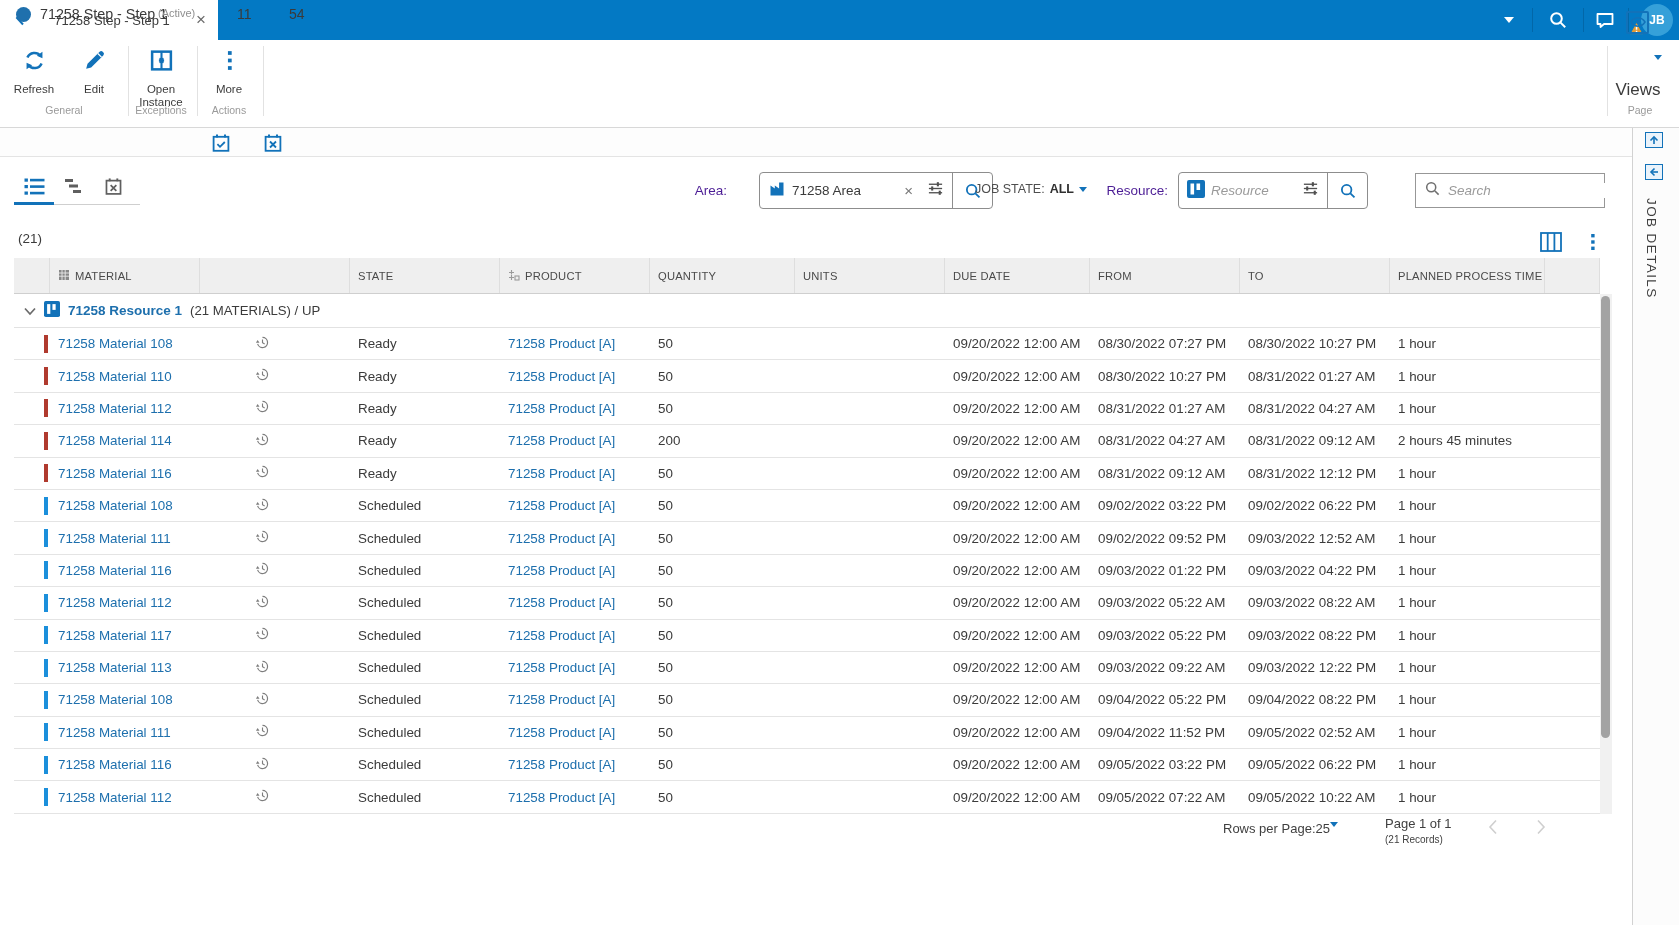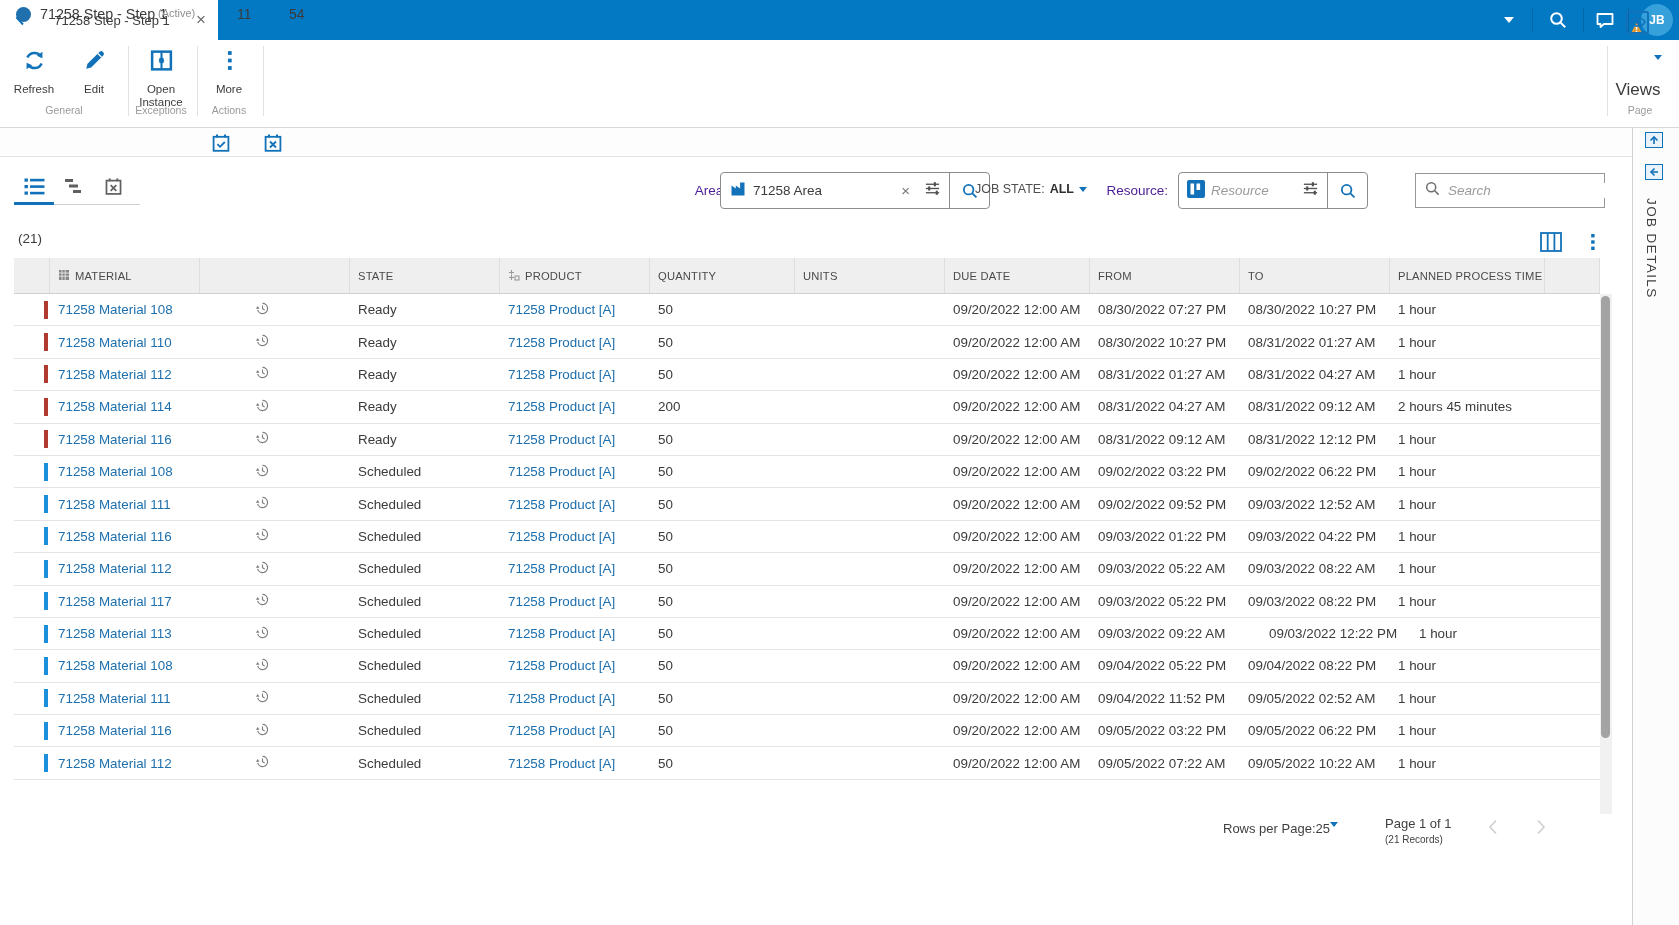--- a/index.html
+++ b/index.html
@@ -248,21 +248,21 @@
         <line x1="6" y1="1.5" x2="6" y2="4.5" stroke-width="2"></line>
         <line x1="14" y1="1.5" x2="14" y2="4.5" stroke-width="2"></line>
         <rect x="2.6" y="3.8" width="14.8" height="14" stroke-width="1.8"></rect>
         <path d="M7 8.5l6 6M13 8.5l-6 6" stroke-width="1.8"></path>
       </svg>
   </div>
   <div class="abs toggle-underline-blue"></div>
   <div class="abs toggle-underline-gray"></div>
 
   <div class="abs flabel" style="left:650px;width:77px">Area:</div>
-  <div class="abs combo" style="left:720px;width:270px">
+  <div class="abs combo" style="left:759px;width:234px">
     <span style="padding:0 6px 0 9px">
       <svg width="17" height="16" viewBox="0 0 17 16">
           <path d="M1.5 14.5V4.5l4.3 3V4.5l4.3 3V1.5h4.4v13z" fill="#1272b9"></path>
         </svg>
     </span>
     <input value="71258 Area" style="">
     <span class="clear-x">×</span>
     <span style="padding:0 8px">
       <svg width="17" height="17" viewBox="0 0 18 18" stroke="#4f4f4f" fill="none">
           <line x1="2" y1="4.5" x2="16" y2="4.5" stroke-width="1.4"></line>
@@ -375,20 +375,32 @@
           <span>FROM</span>
         </div>
         <div class="th" style="width: 150px; flex: 0 0 auto;">
           <span>TO</span>
         </div>
         <div class="th" style="width: 155px; flex: 0 0 auto;">
           <span>PLANNED PROCESS TIME</span>
         </div>
         <div class="th" style="width: 55px; flex: 0 0 auto;"></div>
       </div>
+      <div class="grouprow">
+        <span><svg width="12" height="9" viewBox="0 0 12 9">
+            <polyline points="1,1.5 6,7 11,1.5" fill="none" stroke="#6b6b6b" stroke-width="1.7"></polyline>
+          </svg></span>
+        <span><svg width="16" height="16" viewBox="0 0 18 18">
+            <rect width="18" height="18" rx="2" fill="#1272b9"></rect>
+            <rect x="3.5" y="3.5" width="3.6" height="11" fill="#fff"></rect>
+            <rect x="9.5" y="3.5" width="3.6" height="6.5" fill="#fff"></rect>
+          </svg></span>
+        <span class="gname">71258 Resource 1</span>
+        <span class="ginfo">(21 MATERIALS) /  UP</span>
+      </div>
       <div class="trow">
         <div class="td gutter" style="width: 36px; flex: 0 0 auto;">
           <span class="bar" style="background: rgb(176, 58, 46);"></span>
         </div>
         <div class="td" style="width: 150px; flex: 0 0 auto;">
           <span class="link">71258 Material 108</span>
         </div>
         <div class="td histcell" style="width: 150px; flex: 0 0 auto;">
           <span><svg width="15" height="15" viewBox="0 0 16 16">
               <path d="M8 2.6a5.4 5.4 0 1 1-5.2 6.9" fill="none" stroke="#7d7d7d" stroke-width="1.3"></path>
@@ -657,21 +669,21 @@
             </svg></span>
         </div>
         <div class="td" style="width: 150px; flex: 0 0 auto;">Scheduled</div>
         <div class="td" style="width: 150px; flex: 0 0 auto;">
           <span class="link">71258 Product [A]</span>
         </div>
         <div class="td" style="width: 145px; flex: 0 0 auto;">50</div>
         <div class="td" style="width: 150px; flex: 0 0 auto;"></div>
         <div class="td" style="width: 145px; flex: 0 0 auto;">09/20/2022 12:00 AM</div>
         <div class="td" style="width: 150px; flex: 0 0 auto;">09/03/2022 09:22 AM</div>
-        <div class="td" style="width: 150px; flex: 0 0 auto; margin-left: 21px;">09/03/2022 12:22 PM</div>
+        <div class="td" style="width: 150px; flex: 0 0 auto;">09/03/2022 12:22 PM</div>
         <div class="td" style="width: 155px; flex: 0 0 auto;">1 hour</div>
         <div class="td" style="width: 55px; flex: 0 0 auto;"></div>
       </div>
       <div class="trow">
         <div class="td gutter" style="width: 36px; flex: 0 0 auto;">
           <span class="bar" style="background: rgb(27, 143, 219);"></span>
         </div>
         <div class="td" style="width: 150px; flex: 0 0 auto;">
           <span class="link">71258 Material 108</span>
         </div>

